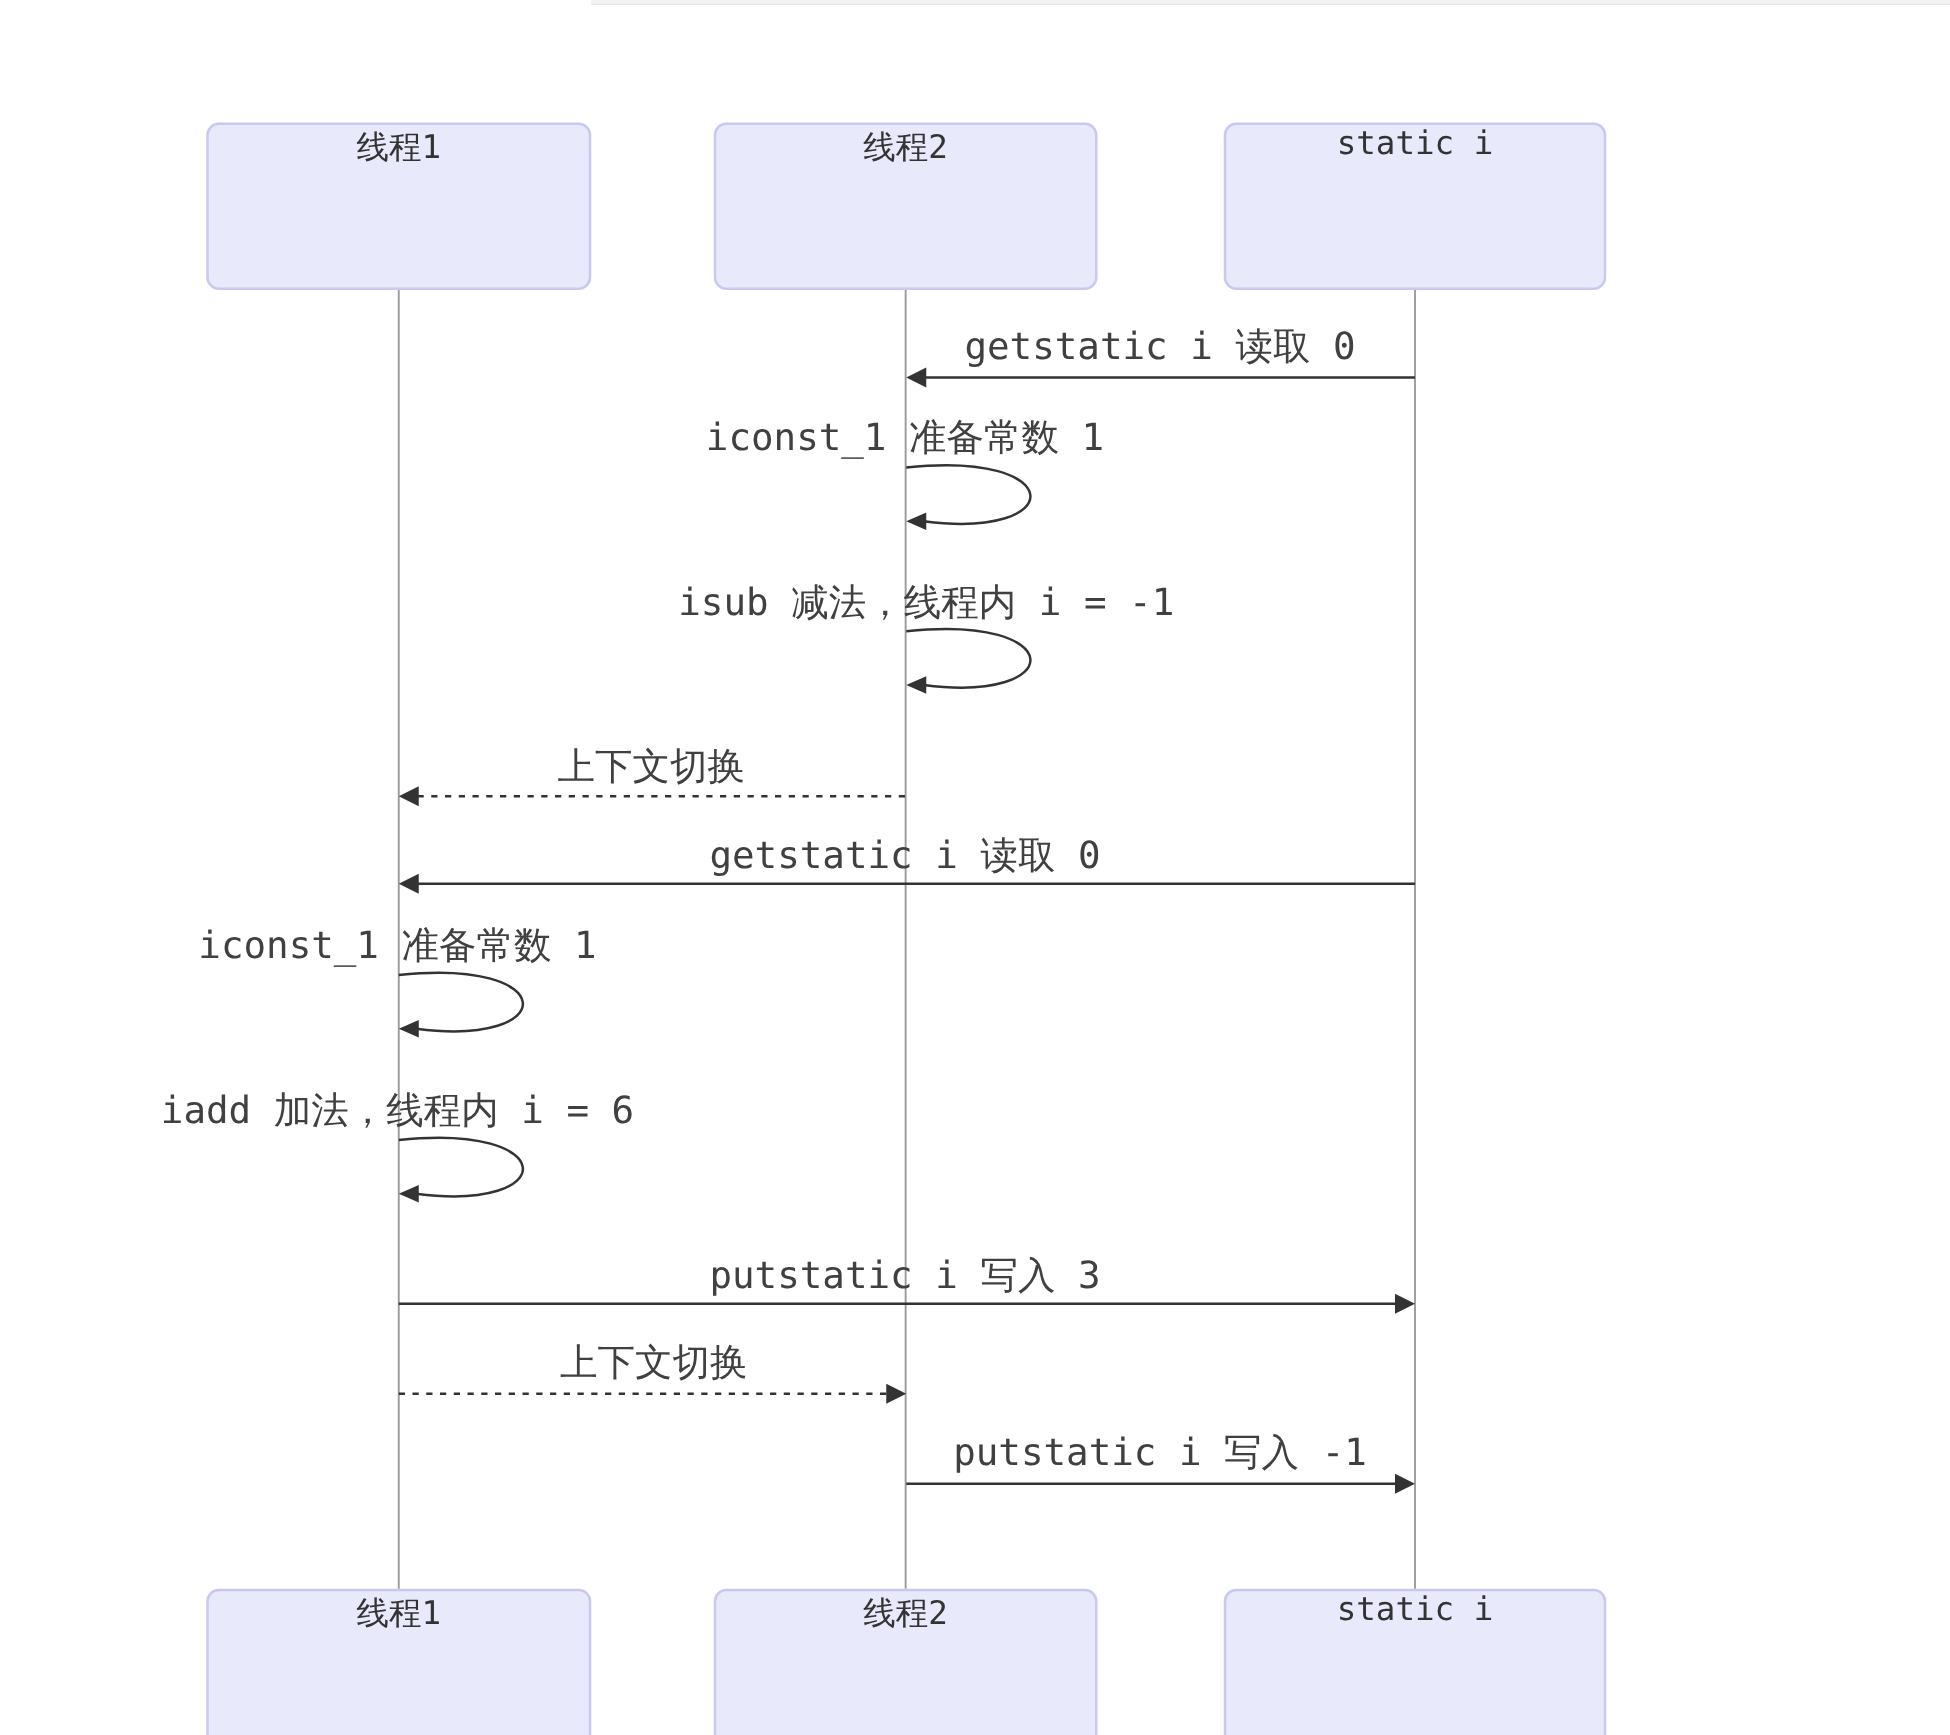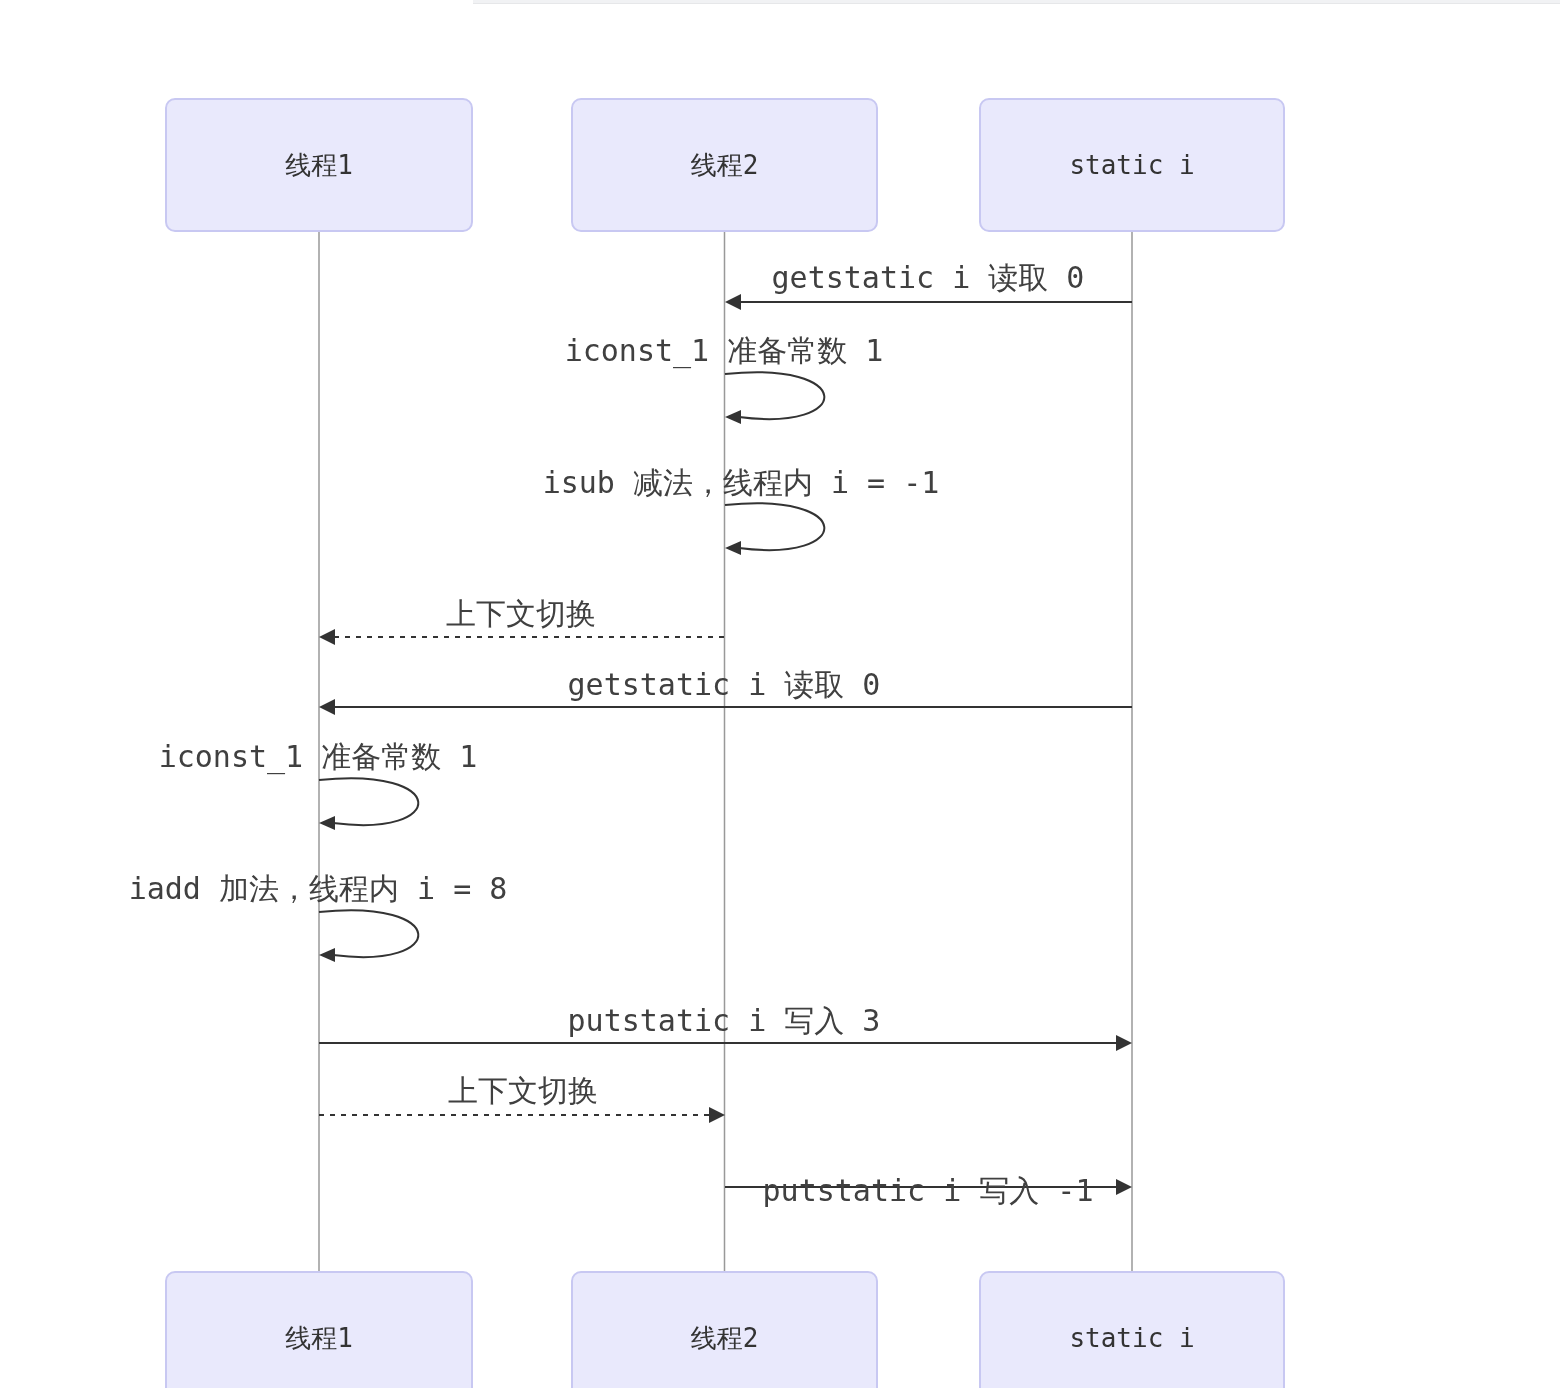--- a/index.html
+++ b/index.html
@@ -49,21 +49,21 @@
   }
   .actor-box {
     position: absolute;
     width: 308px;
     height: 134px;
     background: #e9e9fc;
     border: 2px solid #c8c8f2;
     border-radius: 10px;
     box-sizing: border-box;
     display: flex;
-    align-items: center;
+    align-items: flex-start;
     justify-content: center;
     font-size: 26px;
     color: #333333;
   }
   .msg-label {
     position: absolute;
     transform: translate(-50%, -50%);
     white-space: nowrap;
     font-size: 30px;
     line-height: 1.2;
@@ -153,18 +153,18 @@
   <div class="actor-box" style="left:979px; top:1271px; width:306px;">
     <span>static i</span>
   </div>
 
   <div class="msg-label" style="left:928px; top:278px;">getstatic i 读取 0</div>
   <div class="msg-label" style="left:724px; top:351px;">iconst_1 准备常数 1</div>
   <div class="msg-label" style="left:724px; top:483px;margin-left:17px;">isub 减法，线程内 i = -1</div>
   <div class="msg-label" style="left:521px; top:614px;">上下文切换</div>
   <div class="msg-label" style="left:724px; top:685px;">getstatic i 读取 0</div>
   <div class="msg-label" style="left:318px; top:757px;">iconst_1 准备常数 1</div>
-  <div class="msg-label" style="left:318px; top:889px;">iadd 加法，线程内 i = 8</div>
+  <div class="msg-label" style="left:318px; top:889px;">iadd 加法，线程内 i = 6</div>
   <div class="msg-label" style="left:724px; top:1021px;">putstatic i 写入 3</div>
   <div class="msg-label" style="left:523px; top:1091px;">上下文切换</div>
-  <div class="msg-label" style="left:928px; top:1163px;margin-top:28px;">putstatic i 写入 -1</div>
+  <div class="msg-label" style="left:928px; top:1163px;">putstatic i 写入 -1</div>
 
 </div>
 
 </body></html>

